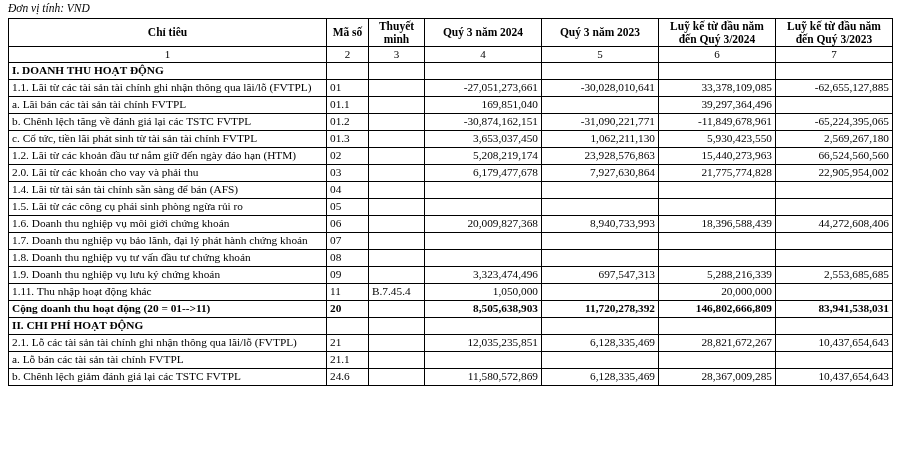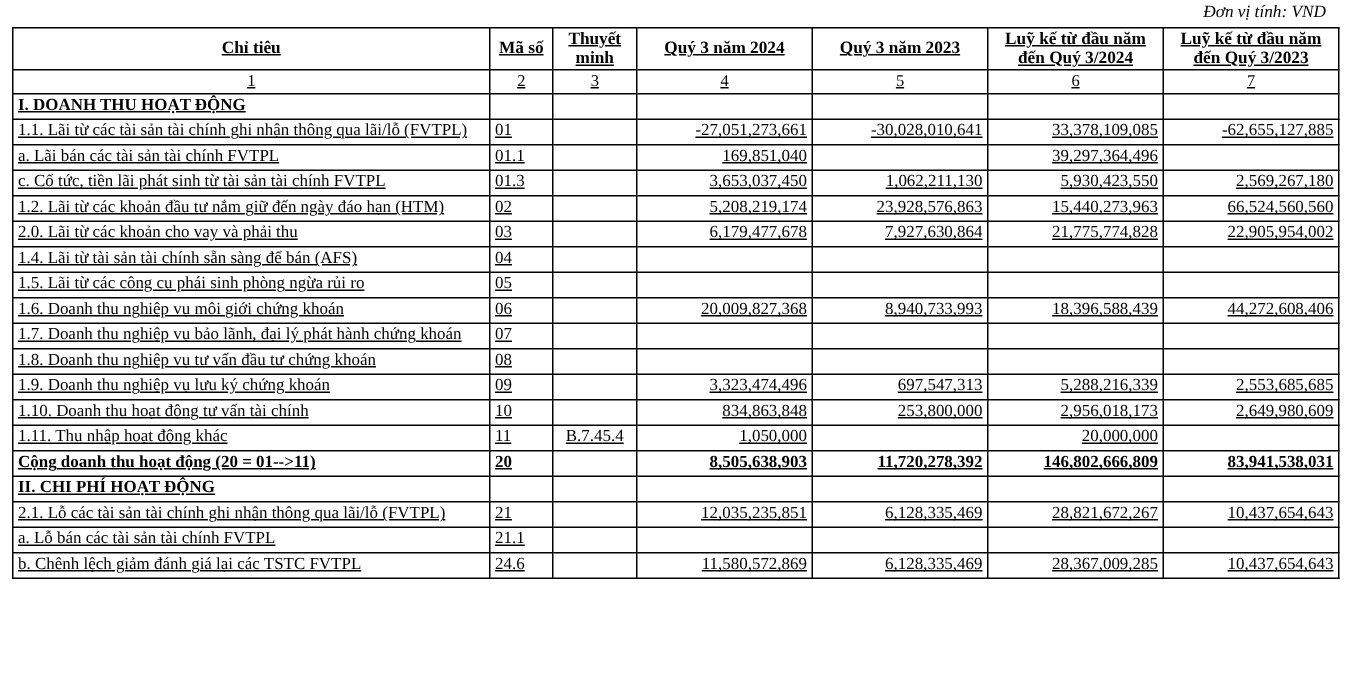--- a/index.html
+++ b/index.html
@@ -15,32 +15,31 @@
     overflow: hidden;
   }
   .page {
     position: relative;
     width: 900px;
     height: 460px;
     box-sizing: border-box;
     padding: 0 8px;
   }
   .unit-line {
-    text-align: right;
+    text-align: left;
     font-style: italic;
     font-size: 11.5px;
     padding: 2px 8px 3px 0;
     line-height: 1.1;
   }
   table.fin {
     border-collapse: collapse;
     width: 884px;
     table-layout: fixed;
     font-size: 11.3px;
-    text-decoration: underline;
   }
   table.fin td, table.fin th {
     border: 1px solid #000000;
     padding: 1px 3px;
     vertical-align: middle;
     line-height: 1.12;
     height: 17px;
     box-sizing: border-box;
   }
   thead th {
@@ -56,21 +55,21 @@
   col.c-name   { width: 318px; }
   col.c-code   { width: 42px; }
   col.c-note   { width: 56px; }
   col.c-q3-24  { width: 117px; }
   col.c-q3-23  { width: 117px; }
   col.c-ly-24  { width: 117px; }
   col.c-ly-23  { width: 117px; }
 
   td.name { text-align: left; padding-left: 4px; }
   td.code { text-align: left; }
-  td.note { text-align: center; }
+  td.note { text-align: left; }
   td.num  { text-align: right; padding-right: 5px; }
   .bold { font-weight: bold; margin-left: 28px; }
   .ind0 { padding-left: 4px; }
   .ind1 { padding-left: 8px; }
 </style>
 </head>
 <body>
 
 <div class="page">
 
@@ -137,20 +136,29 @@
         <tr>
           <td class="name ind1">a. Lãi bán các tài sản tài chính FVTPL</td>
           <td class="code">01.1</td>
           <td class="note"></td>
           <td class="num">169,851,040</td>
           <td class="num"></td>
           <td class="num">39,297,364,496</td>
           <td class="num"></td>
         </tr>
         <tr>
+          <td class="name ind1">b. Chênh lệch tăng về đánh giá lại các TSTC FVTPL</td>
+          <td class="code">01.2</td>
+          <td class="note"></td>
+          <td class="num">-30,874,162,151</td>
+          <td class="num">-31,090,221,771</td>
+          <td class="num">-11,849,678,961</td>
+          <td class="num">-65,224,395,065</td>
+        </tr>
+        <tr>
           <td class="name ind1">c. Cổ tức, tiền lãi phát sinh từ tài sản tài chính FVTPL</td>
           <td class="code">01.3</td>
           <td class="note"></td>
           <td class="num">3,653,037,450</td>
           <td class="num">1,062,211,130</td>
           <td class="num">5,930,423,550</td>
           <td class="num">2,569,267,180</td>
         </tr>
         <tr>
           <td class="name ind0">1.2. Lãi từ các khoản đầu tư nắm giữ đến ngày đáo hạn (HTM)</td>
@@ -218,29 +226,20 @@
         <tr>
           <td class="name ind0">1.9. Doanh thu nghiệp vụ lưu ký chứng khoán</td>
           <td class="code">09</td>
           <td class="note"></td>
           <td class="num">3,323,474,496</td>
           <td class="num">697,547,313</td>
           <td class="num">5,288,216,339</td>
           <td class="num">2,553,685,685</td>
         </tr>
         <tr>
-          <td class="name ind0">1.10. Doanh thu hoạt động tư vấn tài chính</td>
-          <td class="code">10</td>
-          <td class="note"></td>
-          <td class="num">834,863,848</td>
-          <td class="num">253,800,000</td>
-          <td class="num">2,956,018,173</td>
-          <td class="num">2,649,980,609</td>
-        </tr>
-        <tr>
           <td class="name ind0">1.11. Thu nhập hoạt động khác</td>
           <td class="code">11</td>
           <td class="note">B.7.45.4</td>
           <td class="num">1,050,000</td>
           <td class="num"></td>
           <td class="num">20,000,000</td>
           <td class="num"></td>
         </tr>
         <tr>
           <td class="name ind0 bold">Cộng doanh thu hoạt động (20 = 01--&gt;11)</td>

